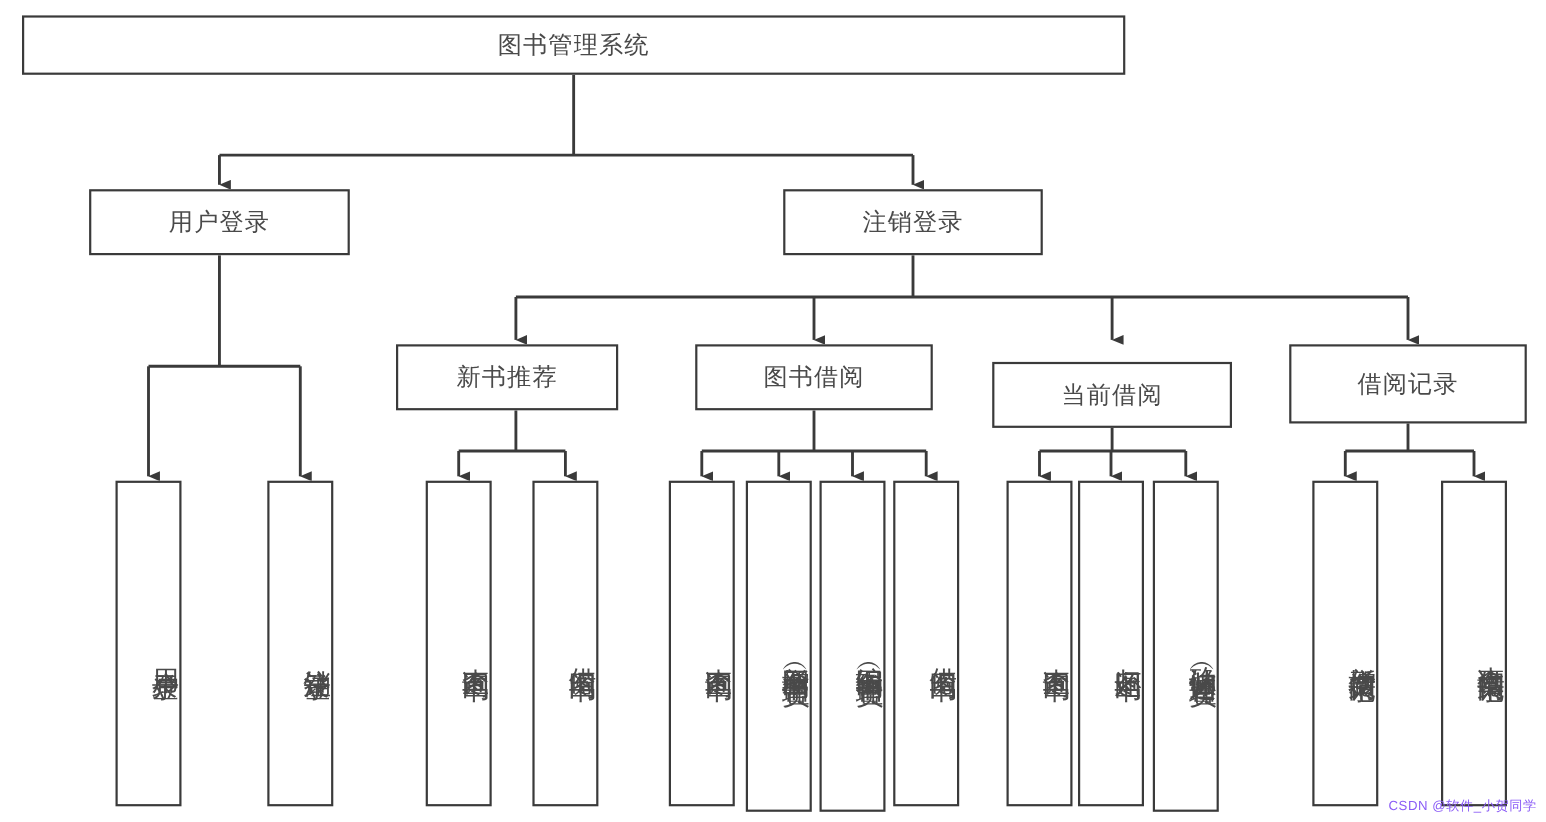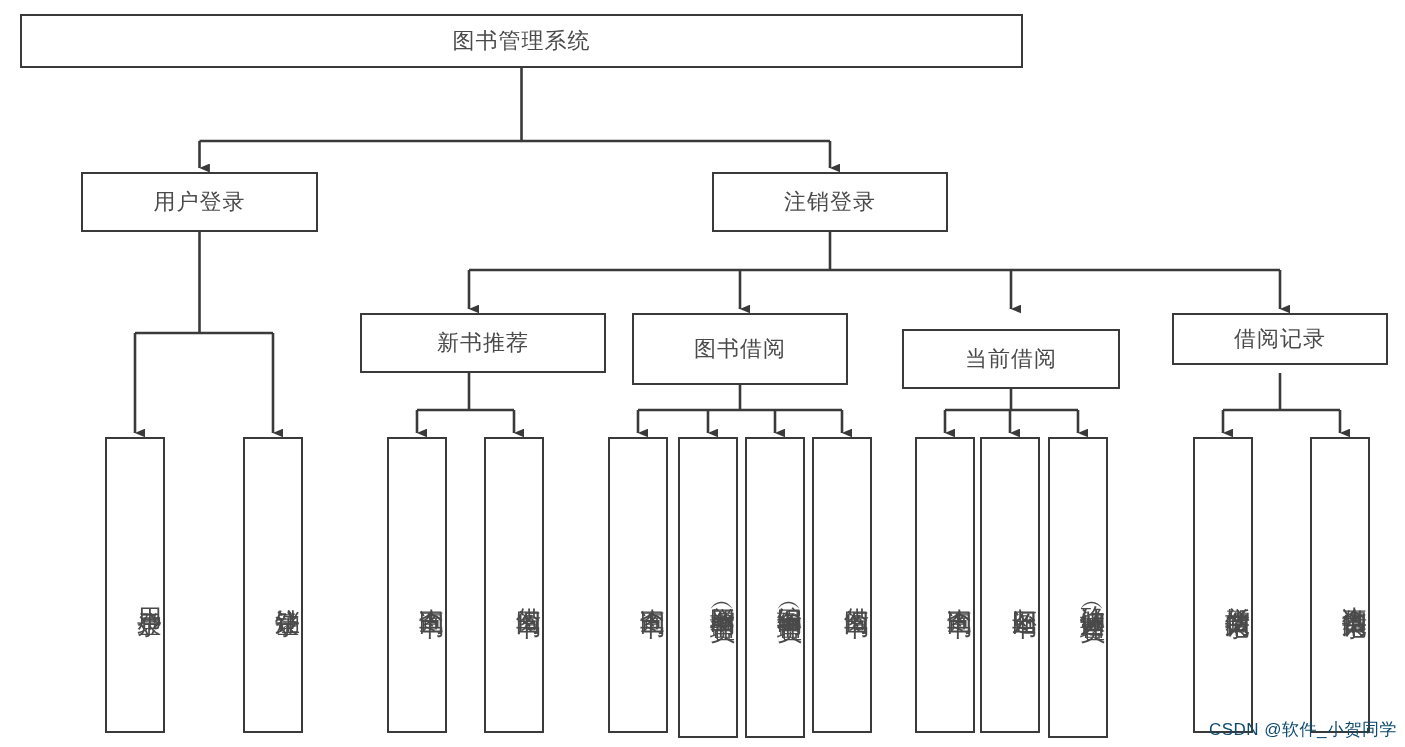--- a/index.html
+++ b/index.html
@@ -53,22 +53,22 @@
     white-space: nowrap;
   }
   .node-v-inner {
     writing-mode: vertical-rl;
     text-orientation: upright;
   }
   .watermark {
     position: absolute;
     right: 8px;
     bottom: 6px;
-    font-size: 17px;
-    color: #0c4a6e;
+    font-size: 12px;
+    color: #8b5cf6;
     letter-spacing: 0.5px;
     white-space: nowrap;
     user-select: none;
   }
 </style>
 </head>
 <body>
 
 <div id="diagram-root">
 
@@ -130,30 +130,30 @@
     <span>图书管理系统</span>
   </div>
 
   <div class="node-box node-h" style="left:81px; top:172px; width:237px; height:60px;">
     <span>用户登录</span>
   </div>
   <div class="node-box node-h" style="left:712px; top:172px; width:236px; height:60px;">
     <span>注销登录</span>
   </div>
 
-  <div class="node-box node-h" style="left:360px; top:313px; width:246px; height:60px;">
+  <div class="node-box node-h" style="left:360px; top:313px; width:202px; height:60px;">
     <span>新书推荐</span>
   </div>
-  <div class="node-box node-h" style="left:632px; top:313px; width:216px; height:72px;">
+  <div class="node-box node-h" style="left:632px; top:313px; width:216px; height:60px;">
     <span>图书借阅</span>
   </div>
   <div class="node-box node-h" style="left:902px; top:313px; width:218px; height:60px;margin-top:16px;">
     <span>当前借阅</span>
   </div>
-  <div class="node-box node-h" style="left:1172px; top:313px; width:216px; height:52px;">
+  <div class="node-box node-h" style="left:1172px; top:313px; width:216px; height:72px;">
     <span>借阅记录</span>
   </div>
 
   <div class="node-box node-v" style="left:105px; top:437px; width:60px; height:296px;">
     <span class="node-v-inner">用户登录</span>
   </div>
   <div class="node-box node-v" style="left:243px; top:437px; width:60px; height:296px;">
     <span class="node-v-inner">注销登录</span>
   </div>
   <div class="node-box node-v" style="left:387px; top:437px; width:60px; height:296px;">

